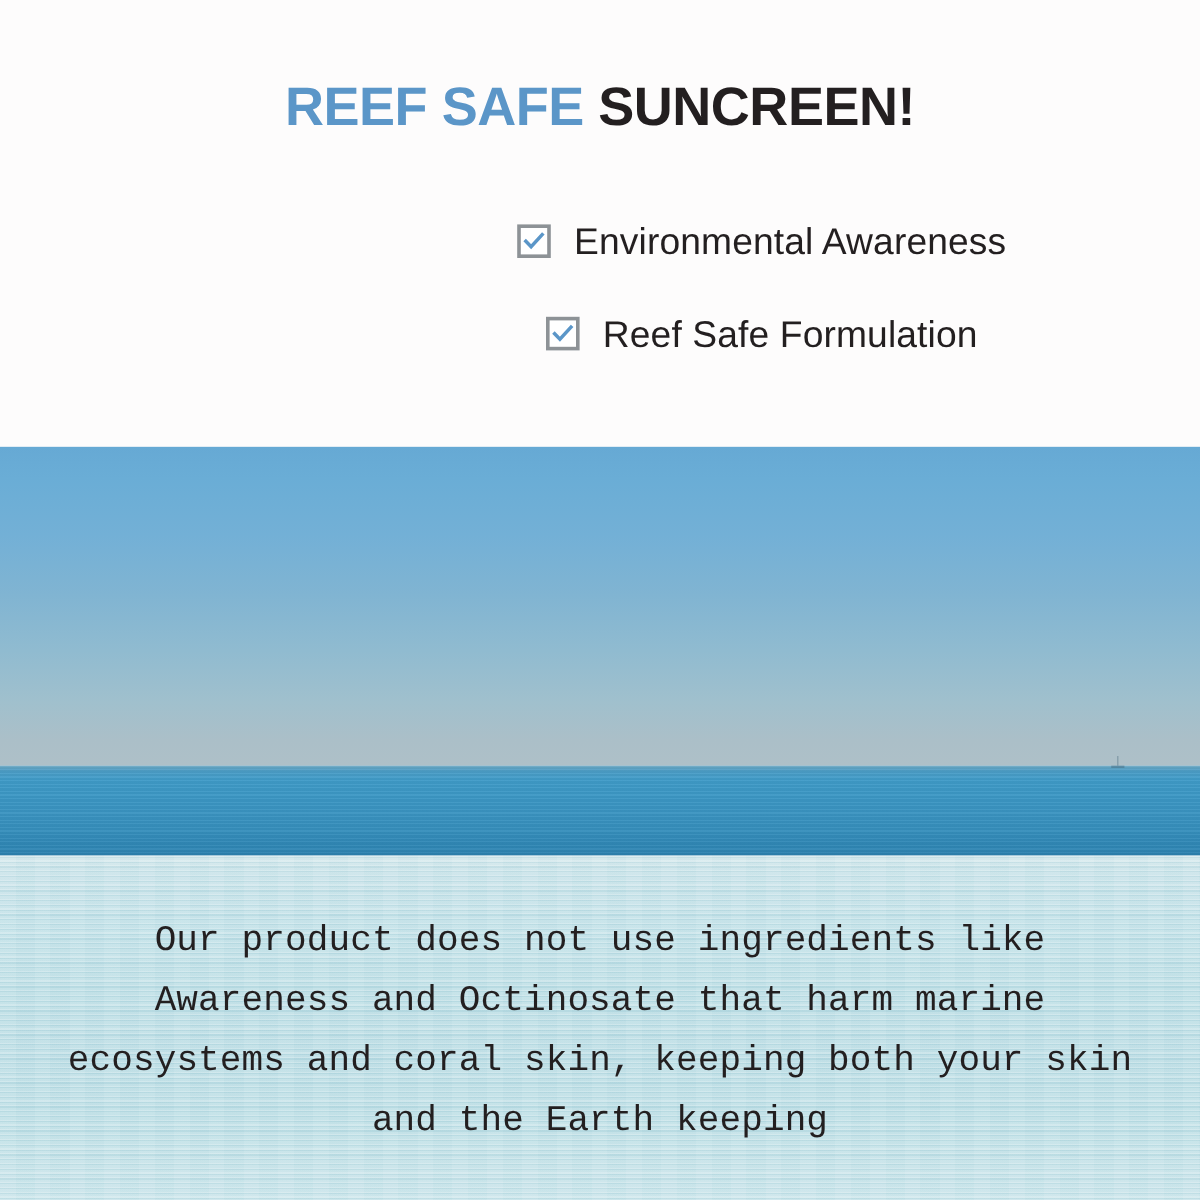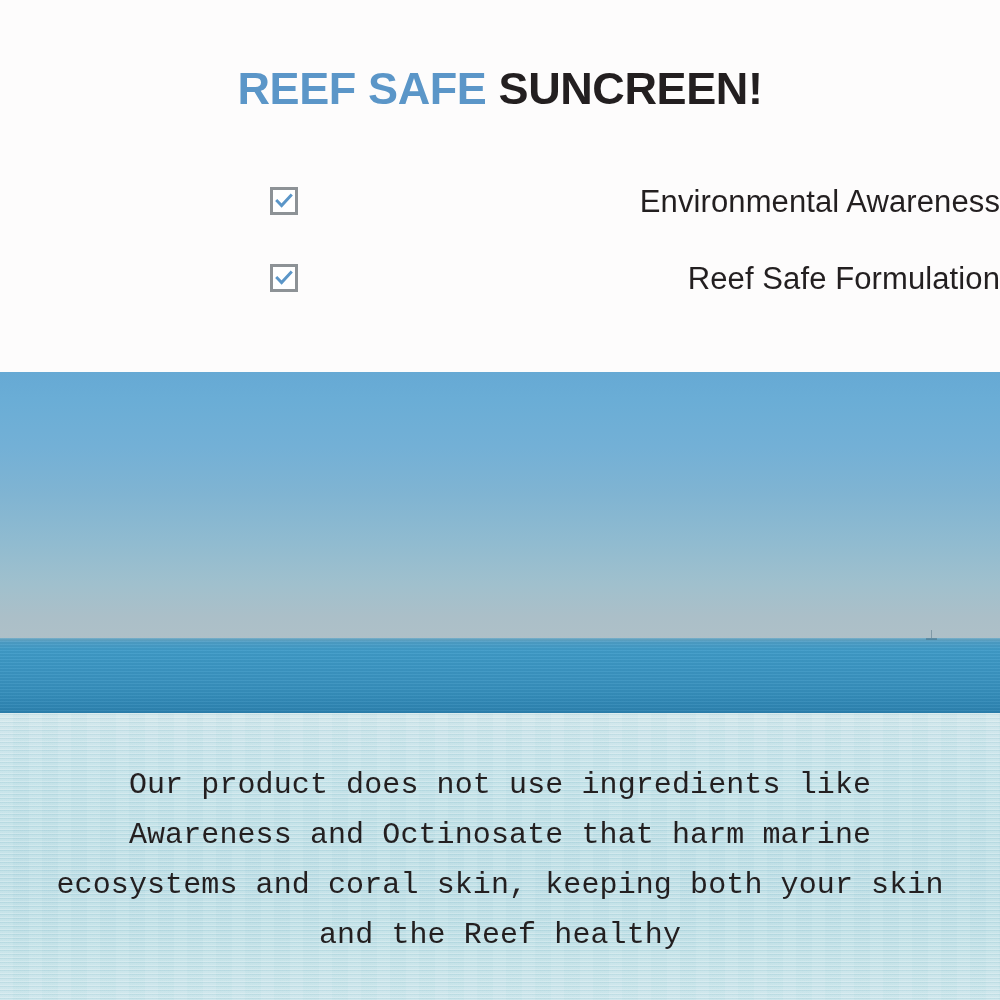--- a/index.html
+++ b/index.html
@@ -49,21 +49,21 @@
   
   .checklist {
     position: absolute;
     left: 0;
     top: 186px;
     width: 1000px;
   }
   .check-row {
     display: flex;
     align-items: center;
-    justify-content: space-between;
+    justify-content: center;
     margin: 0 0 47px 0;
     padding-left: 270px;
     height: 30px;
   }
   .check-row:last-child { margin-bottom: 0; }
 
   .checkbox {
     position: relative;
     flex: 0 0 auto;
     width: 22px;
@@ -265,16 +265,16 @@
         <span class="check-label">Reef Safe Formulation</span>
       </div>
 
     </div>
   </div>
 
   <div class="caption">
     <span class="cap-line">Our product does not use ingredients like</span>
     <span class="cap-line">Awareness and Octinosate that harm marine</span>
     <span class="cap-line">ecosystems and coral skin, keeping both your skin</span>
-    <span class="cap-line">and the Reef healthy</span>
+    <span class="cap-line">and the Earth keeping</span>
   </div>
 
 </div>
 
 </body></html>

